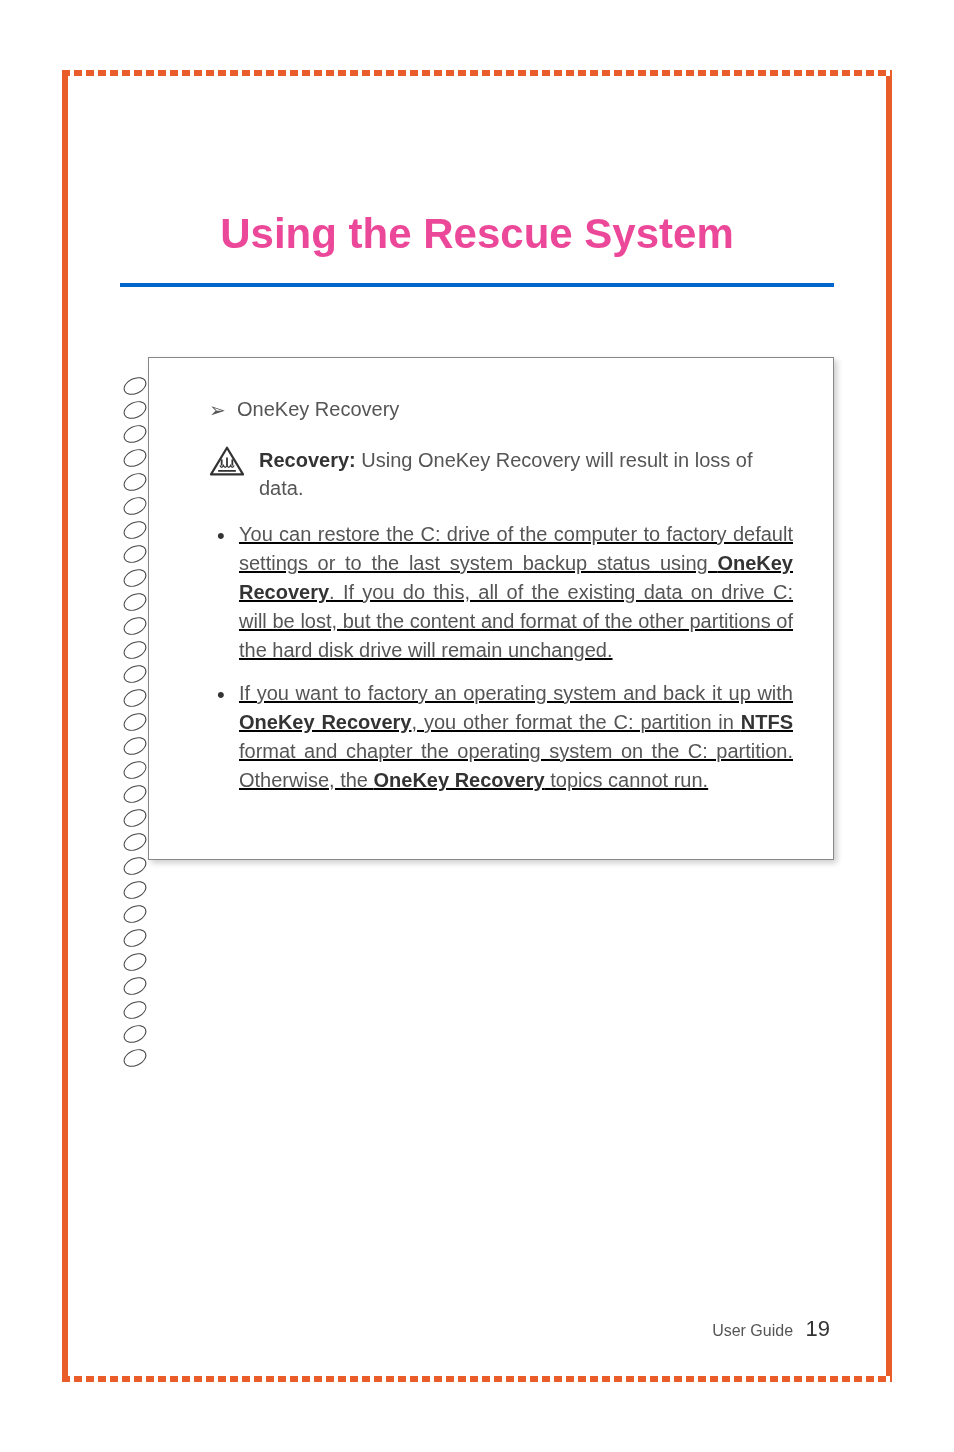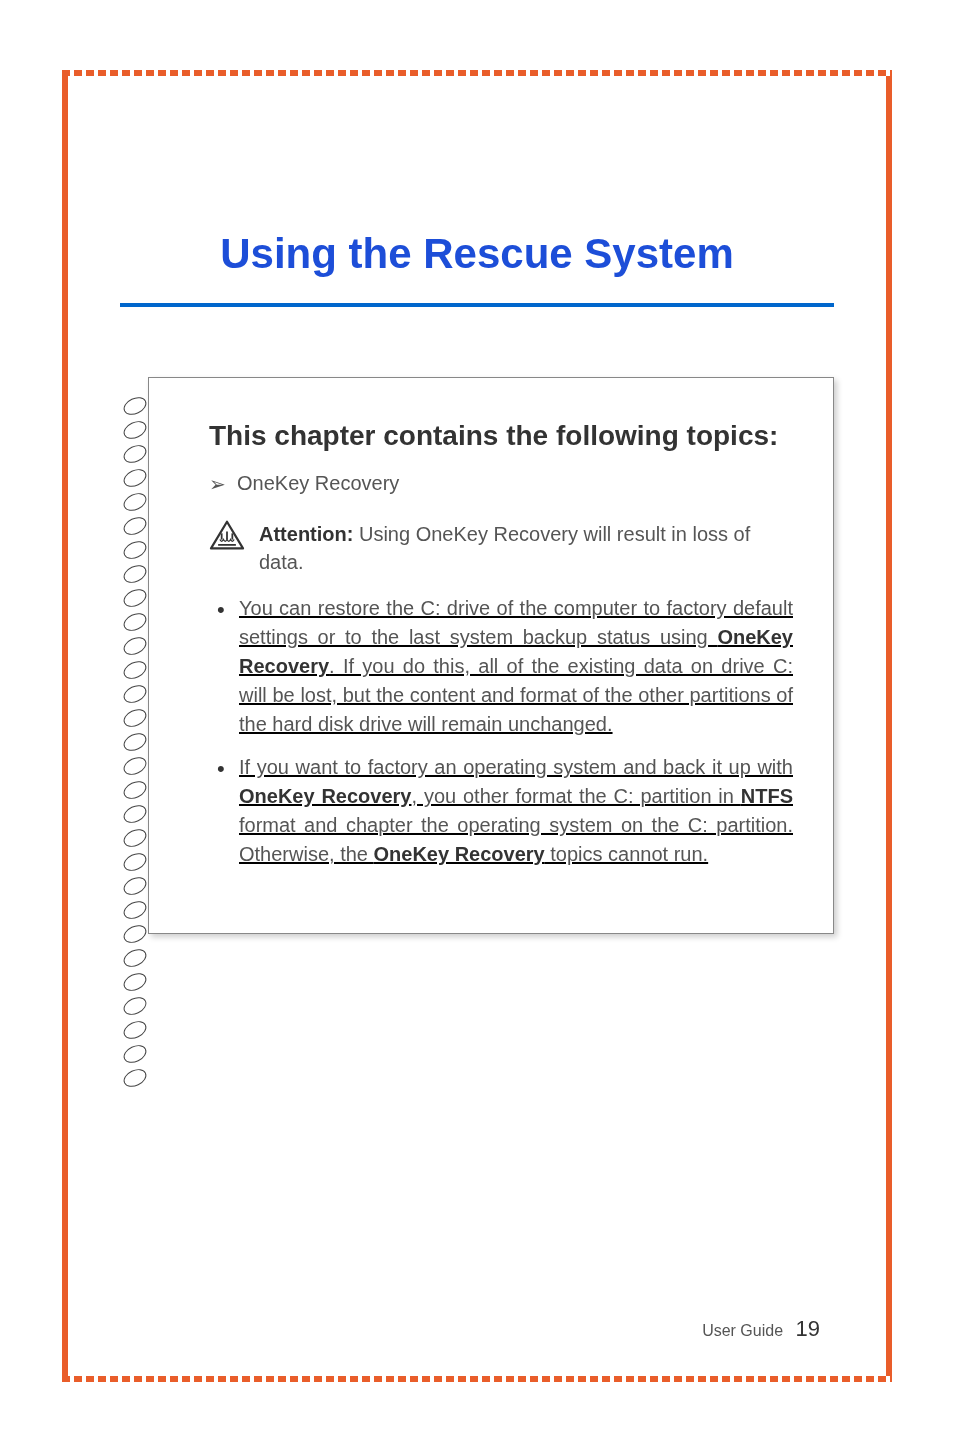--- a/index.html
+++ b/index.html
@@ -59,23 +59,23 @@
       position: absolute;
       top: 130px;
       left: 120px;
       right: 120px;
       bottom: 120px;
     }
     
     .chapter-title {
       font-size: 42px;
       font-weight: bold;
-      color: #1d4ed8;
+      color: #ec4899;
       text-align: center;
-      margin-top: 100px;
+      margin-top: 80px;
       margin-bottom: 25px;
     }
     
     .title-underline {
       border-bottom: 4px solid #0066cc;
       margin-bottom: 70px;
     }
     
     .info-box {
       position: relative;
@@ -180,21 +180,21 @@
     }
     
     .bullet-list strong {
       color: #333;
       font-weight: bold;
     }
     
     .footer {
       position: absolute;
       bottom: 110px;
-      right: 134px;
+      right: 124px;
       font-size: 16px;
       color: #555;
     }
     
     .footer .page-num {
       font-size: 22px;
       color: #333;
       margin-left: 8px;
     }
   </style>
@@ -237,37 +237,36 @@
       <div class="spiral-ring"></div>
         <div class="spiral-ring"></div>
         <div class="spiral-ring"></div>
       <div class="spiral-ring"></div>
         <div class="spiral-ring"></div>
         <div class="spiral-ring"></div>
       <div class="spiral-ring"></div>
         <div class="spiral-ring"></div>
     </div>
 
-    <h2 class="section-heading">This chapter contains the following topics:</h2>
 
     <ul class="topic-list">
       <li>OneKey Recovery</li>
     </ul>
 
     <div class="attention-row">
       <svg class="attention-icon" viewBox="0 0 40 36">
         <path d="M20 2 L38 32 L2 32 Z" fill="none" stroke="#333" stroke-width="2.5" stroke-linejoin="round"></path>
         <line x1="14" y1="22" x2="14" y2="15" stroke="#333" stroke-width="2"></line>
         <line x1="20" y1="22" x2="20" y2="13" stroke="#333" stroke-width="2"></line>
         <line x1="26" y1="22" x2="26" y2="15" stroke="#333" stroke-width="2"></line>
         <path d="M12 22 Q14 26 16 22 Q18 26 20 22 Q22 26 24 22 Q26 26 28 22" fill="none" stroke="#333" stroke-width="1.5"></path>
         <line x1="10" y1="28" x2="30" y2="28" stroke="#333" stroke-width="2"></line>
       </svg>
       <div class="attention-text">
-        <strong>Attention:</strong><span> Using OneKey Recovery will result in loss of data.</span>
+        <strong>Recovery:</strong><span> Using OneKey Recovery will result in loss of data.</span>
       </div>
     </div>
 
     <ul class="bullet-list">
       <li>
         <span>You can restore the C: drive of the computer to factory default settings or to the last system backup status using </span><strong>OneKey Recovery</strong><span>. If you do this, all of the existing data on drive C: will be lost, but the content and format of the other partitions of the hard disk drive will remain unchanged.</span>
       </li>
       <li>
         <span>If you want to factory an operating system and back it up with </span><strong>OneKey Recovery</strong><span>, you other format the C: partition in </span><strong>NTFS</strong><span> format and chapter the operating system on the C: partition. Otherwise, the </span><strong>OneKey Recovery</strong><span> topics cannot run.</span>
       </li>

